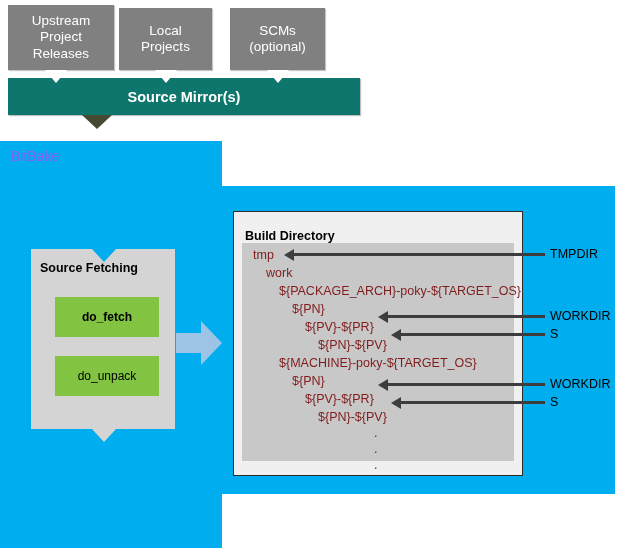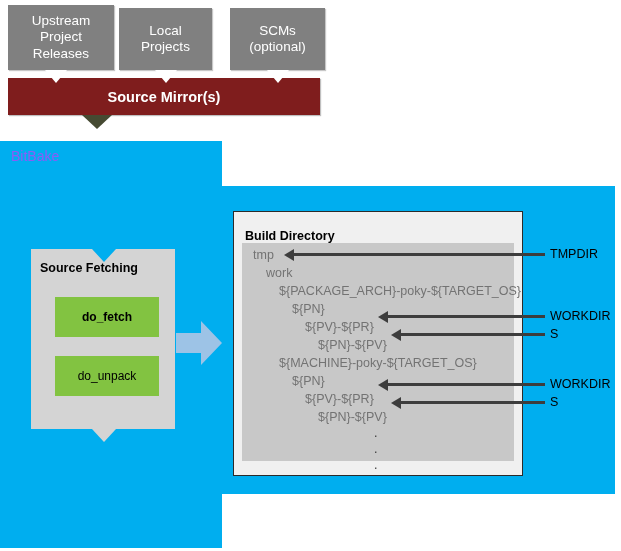--- a/index.html
+++ b/index.html
@@ -43,23 +43,23 @@
     border-left: 11px solid transparent;
     border-right: 11px solid transparent;
     border-top: 13px solid #ffffff;
     z-index: 6;
   }
 
   #mirror-bar {
     position: absolute;
     left: 8px;
     top: 78px;
-    width: 312px;
+    width: 352px;
     height: 37px;
-    background: #7f1d1d;
+    background: #0f766e;
     color: #ffffff;
     font-size: 14.5px;
     font-weight: 600;
     display: flex;
     align-items: center;
     justify-content: center;
     box-shadow: 1px 1px 1px rgba(0,0,0,0.25);
     z-index: 4;
   }
   #mirror-out-notch {
@@ -203,21 +203,21 @@
     left: 242px;
     top: 243px;
     width: 272px;
     height: 218px;
     background: #c8c8c8;
     z-index: 9;
   }
   .tree-line {
     position: absolute;
     font-size: 12.5px;
-    color: #737373;
+    color: #7f1d1d;
     white-space: nowrap;
     z-index: 12;
     line-height: 1;
   }
   .tree-dot {
     position: absolute;
     font-size: 12.5px;
     color: #3a3a3a;
     z-index: 12;
     line-height: 1;

